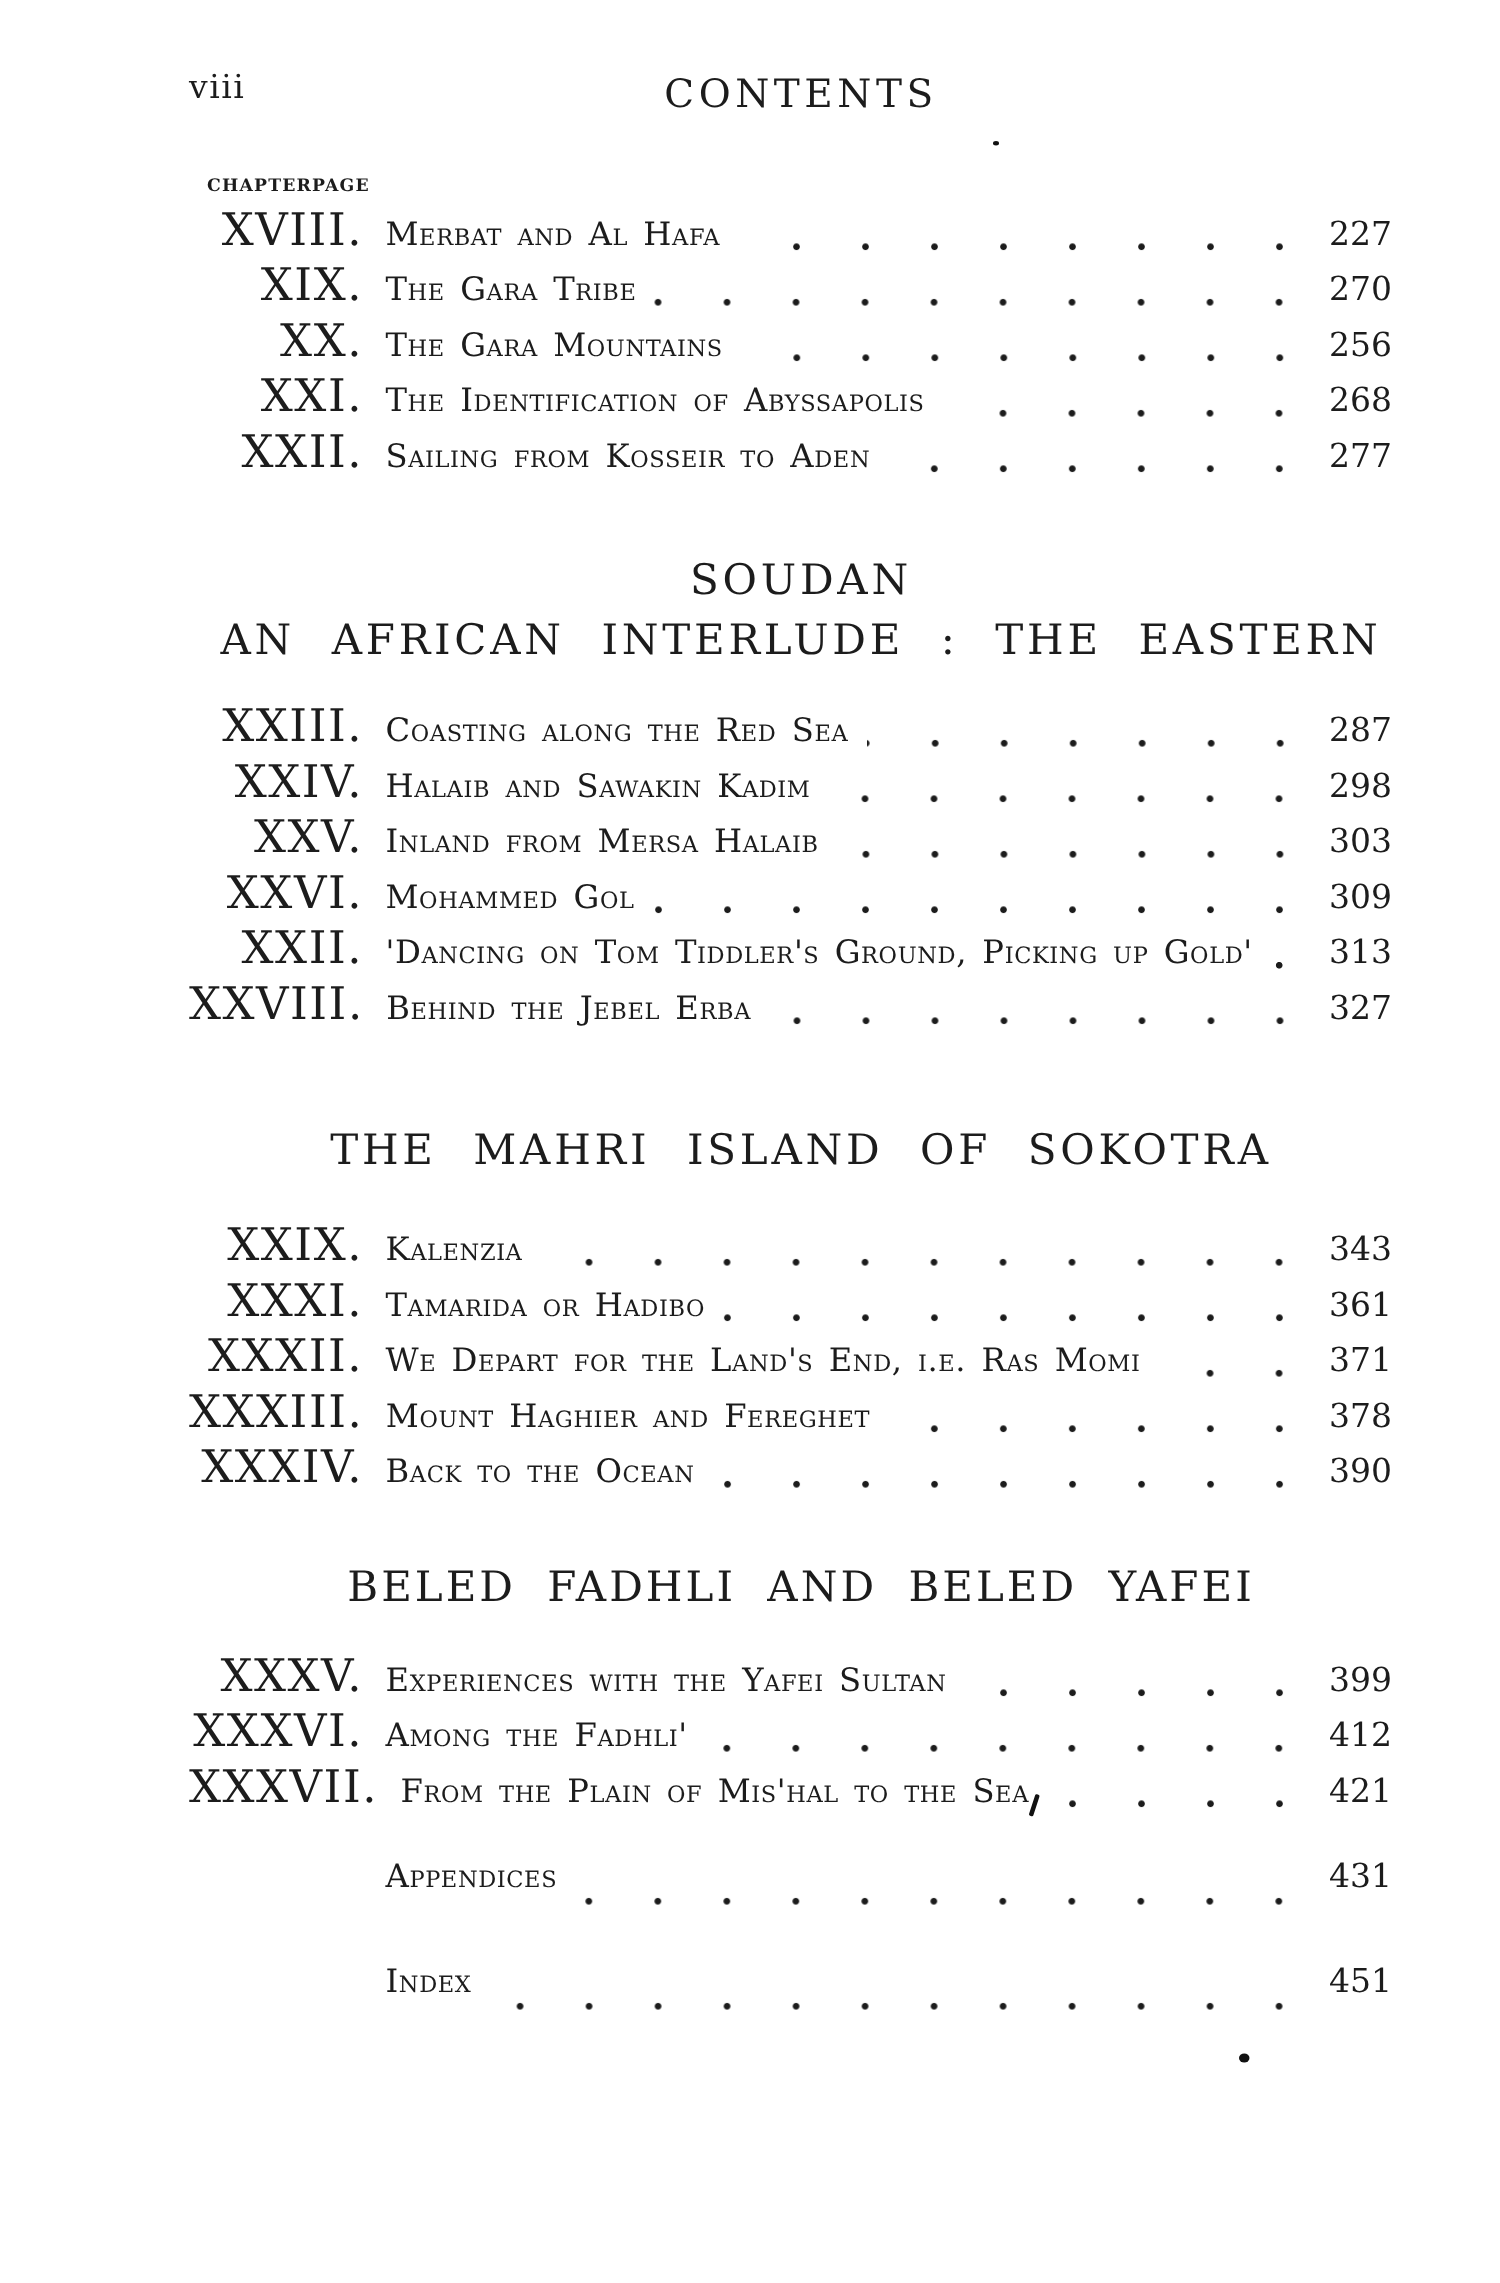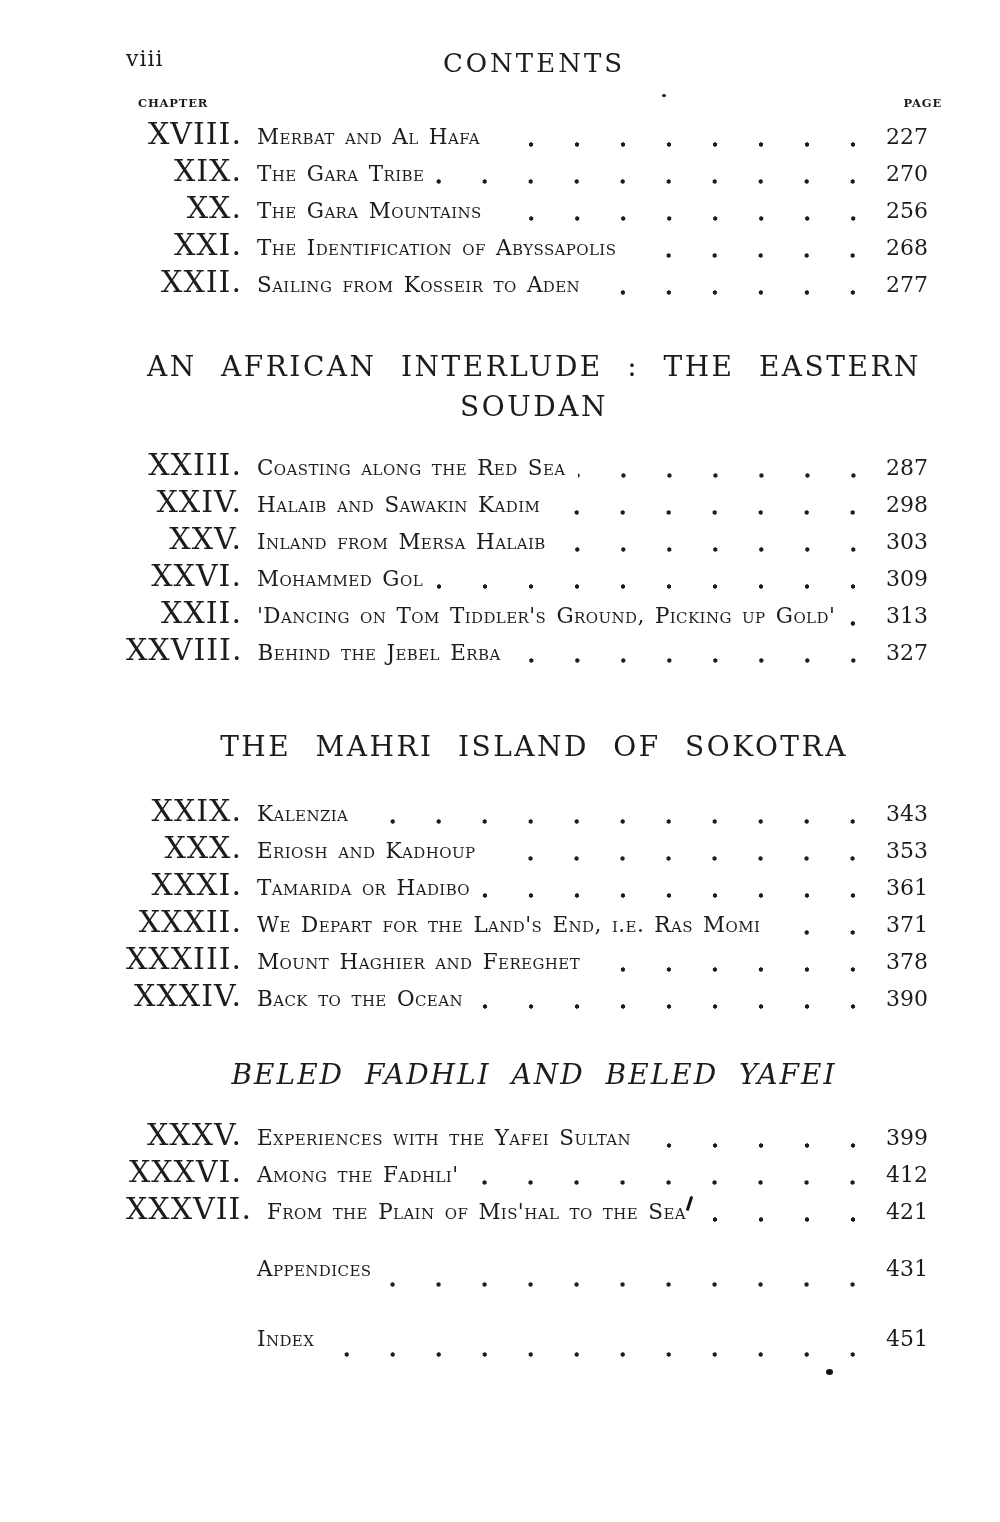--- a/index.html
+++ b/index.html
@@ -17,24 +17,24 @@
   .running-head { position: relative; height: 38px; }
   .folio { position: absolute; left: 0; top: 0; font-size: 22px; letter-spacing: 1px; }
   .head-title { text-align: center; font-size: 26px; letter-spacing: 3px; word-spacing: 6px; padding-top: 2px; }
 
   
   .section-title {
     text-align: center; font-size: 28px; line-height: 40px;
     letter-spacing: 2.5px; word-spacing: 13px;
   }
   .section-title span { display: block; }
-  .section-title.italic { font-style: italic; letter-spacing: 2px; word-spacing: 10px; }
-
-  
-  .table-head { display: flex; justify-content: space-between; margin-top: 12px; padding-left: 12px; }
+  .section-title.italic { letter-spacing: 2px; word-spacing: 10px; }
+
+  
+  .table-head { display: flex; margin-top: 32px; padding-left: 12px; }
   .table-head .cap { font-size: 11.5px; letter-spacing: 0.8px; font-weight: bold; }
 
   
   .rows { margin-top: 6px; }
   .toc-row { display: flex; align-items: baseline; height: 37px; }
   .num {
     flex: 0 0 116px; text-align: right; font-size: 30px;
     letter-spacing: 1px; white-space: nowrap;
   }
   .title {
@@ -115,22 +115,22 @@
           <span class="num">XXII.</span>
           <span class="title">Sailing from Kosseir to Aden</span>
           <span class="leader"></span>
           <span class="pagenum">277</span>
         </div>
       </div>
   </div>
 
   <div>
     <div class="section-title mt-s2">
+      <span>SOUDAN</span>
       <span>AN AFRICAN INTERLUDE : THE EASTERN</span>
-      <span>SOUDAN</span>
     </div>
     <div class="rows rows-s2">
 
         <div class="toc-row">
           <span class="num">XXIII.</span>
           <span class="title">Coasting along the Red Sea</span>
           <span class="leader"></span>
           <span class="pagenum">287</span>
         </div>
 
@@ -177,26 +177,20 @@
     </div>
     <div class="rows rows-s3">
 
         <div class="toc-row">
           <span class="num">XXIX.</span>
           <span class="title">Kalenzia</span>
           <span class="leader"></span>
           <span class="pagenum">343</span>
         </div>
 
-        <div class="toc-row">
-          <span class="num">XXX.</span>
-          <span class="title">Eriosh and Kadhoup</span>
-          <span class="leader"></span>
-          <span class="pagenum">353</span>
-        </div>
 
         <div class="toc-row">
           <span class="num">XXXI.</span>
           <span class="title">Tamarida or Hadibo</span>
           <span class="leader"></span>
           <span class="pagenum">361</span>
         </div>
 
         <div class="toc-row">
           <span class="num">XXXII.</span>

